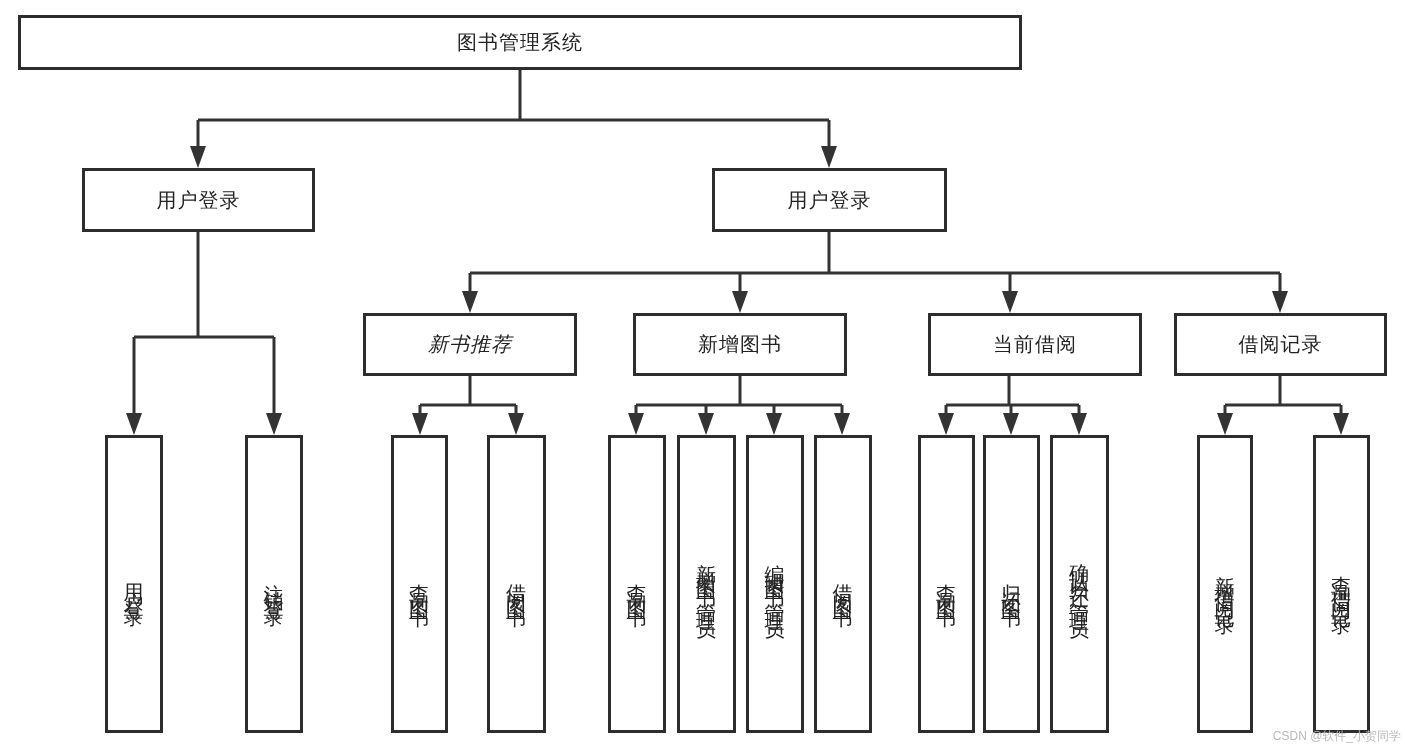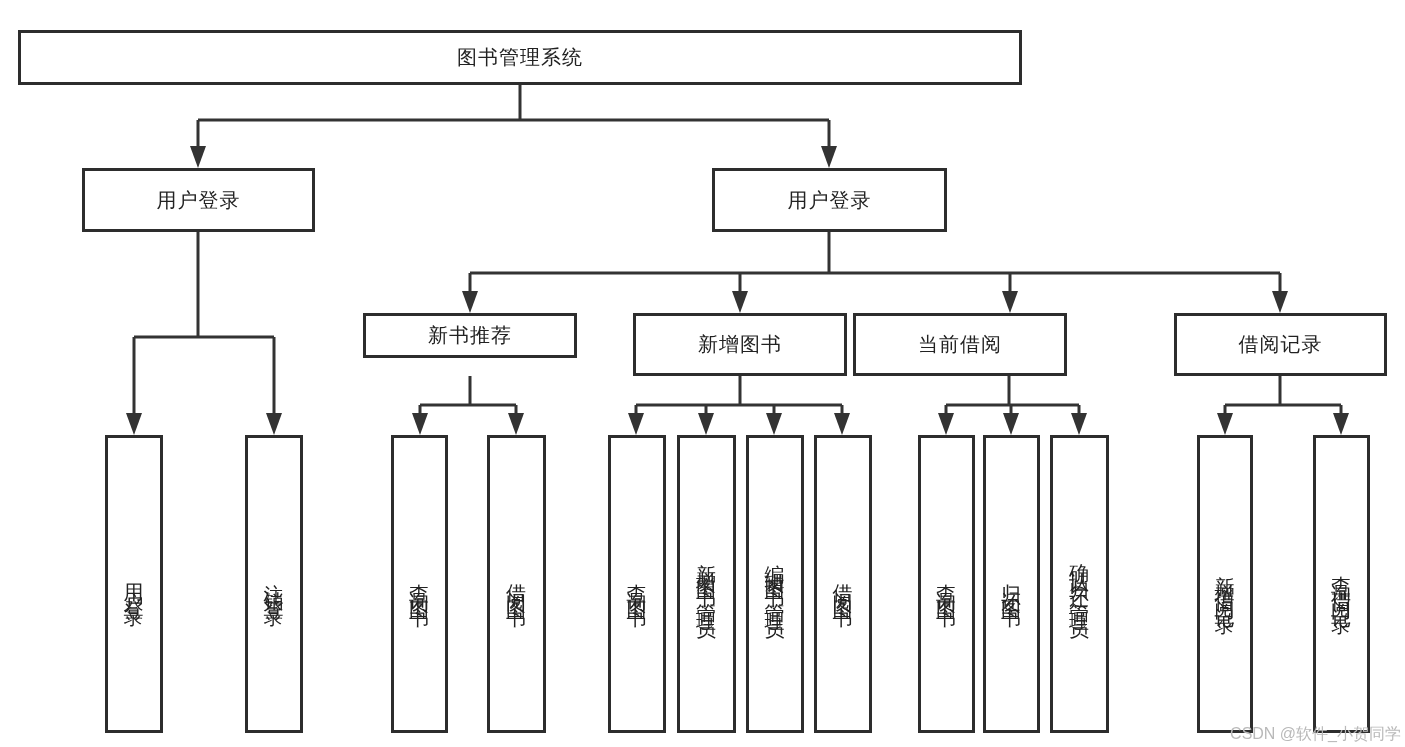--- a/index.html
+++ b/index.html
@@ -33,45 +33,45 @@
   }
   .vbox .label{
     writing-mode:vertical-rl;
     text-orientation:mixed;
     font-size:20px;
     letter-spacing:8px;
     line-height:1.2;
     color:var(--text);
   }
   
-  .b-root{left:18px;top:30px;width:1004px;height:55px;}
+  .b-root{left:18px;top:15px;width:1004px;height:55px;}
   .b-user-login{left:82px;top:168px;width:233px;height:64px;}
   .b-book-mgmt{left:712px;top:168px;width:235px;height:64px;}
-  .b-new-rec{left:363px;top:313px;width:214px;height:45px;}
+  .b-new-rec{left:363px;top:313px;width:214px;height:63px;font-style:italic;}
   .b-book-borrow{left:633px;top:313px;width:214px;height:63px;}
-  .b-cur-borrow{left:853px;top:313px;width:214px;height:63px;}
+  .b-cur-borrow{left:928px;top:313px;width:214px;height:63px;}
   .b-borrow-rec{left:1174px;top:313px;width:213px;height:63px;}
   
   .vbox{top:435px;height:298px;width:58px;}
   .v-ul-login{left:105px;}
   .v-ul-logout{left:245px;}
   .v-rec-query{left:391px;width:57px;}
   .v-rec-borrow{left:487px;width:59px;}
   .v-bb-query{left:608px;}
   .v-bb-add{left:677px;width:59px;}
   .v-bb-edit{left:746px;}
   .v-bb-borrow{left:814px;}
   .v-cb-query{left:918px;width:57px;}
   .v-cb-return{left:983px;width:57px;}
   .v-cb-confirm{left:1050px;width:59px;}
   .v-br-add{left:1197px;width:56px;}
   .v-br-query{left:1313px;width:57px;}
   .watermark{
     position:absolute;right:4px;bottom:2px;
-    font-size:16px;color:var(--watermark);
+    font-size:12px;color:var(--watermark);
     white-space:nowrap;z-index:5;
   }
 </style>
 </head>
 <body>
 
 <div id="canvas">
 
   <svg class="connectors" viewBox="0 0 1405 747" aria-hidden="true">
 

